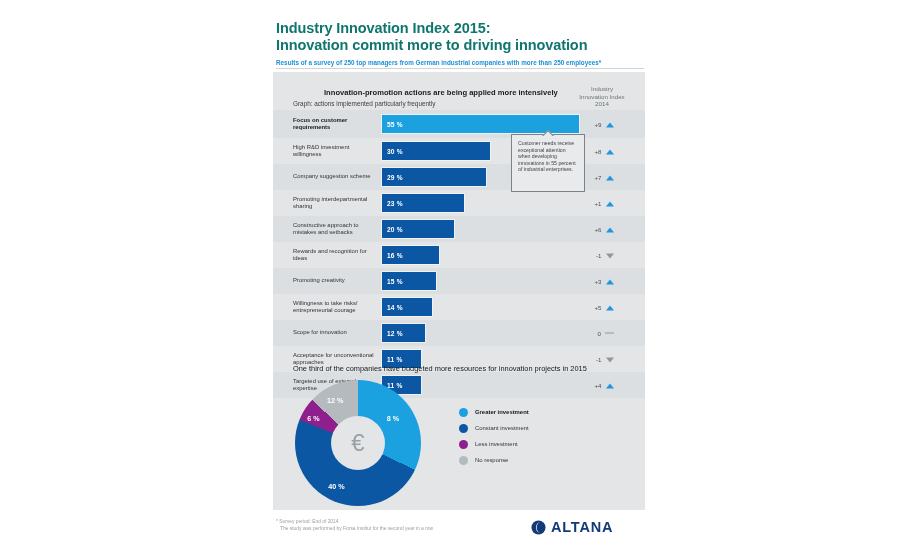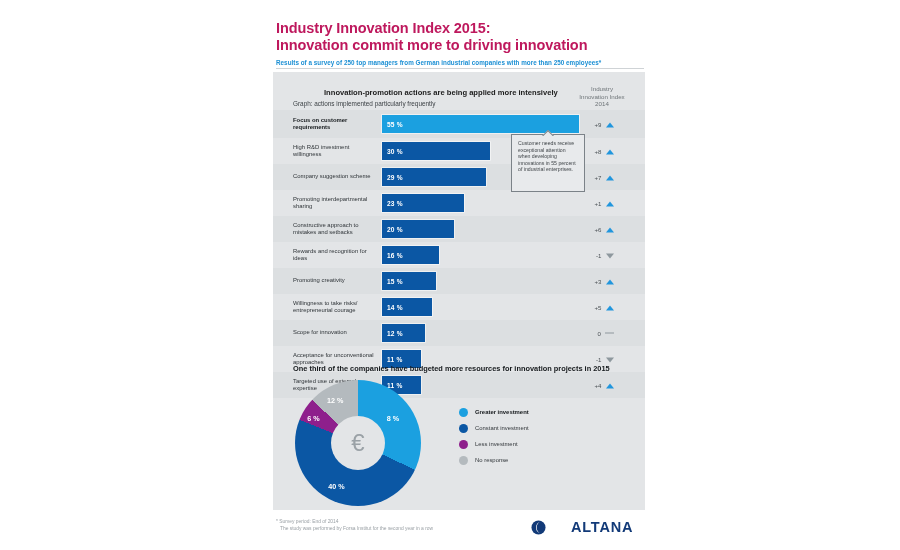--- a/index.html
+++ b/index.html
@@ -6,21 +6,21 @@
   html, body {
     width: 900px; height: 550px;
     background: #ffffff;
     font-family: "Liberation Sans", sans-serif;
     overflow: hidden;
   }
   #root { position: relative; width: 900px; height: 550px; background: #ffffff; }
 
   
   .header { position: absolute; left: 276px; top: 20px; width: 380px; }
-  .title-line { color: #be185d; font-weight: bold; font-size: 14.5px; line-height: 16.5px;
+  .title-line { color: #0f766e; font-weight: bold; font-size: 14.5px; line-height: 16.5px;
                 letter-spacing: -0.1px; }
   .subtitle { margin-top: 6px; color: #1b8fd4; font-weight: bold; font-size: 6.3px;
               line-height: 8px; letter-spacing: 0.03px; }
   .hrule { position: absolute; left: 276px; top: 68px; width: 368px; height: 1px;
            background: #cfd3d6; }
 
   
   .panel { position: absolute; left: 273px; top: 72px; width: 372px; height: 438px;
            background: #e3e5e7; }
 
@@ -63,41 +63,41 @@
   .callout-txt { padding: 5px 5px 0 6px; font-size: 5.2px; line-height: 6.6px; color: #41464a; }
   .callout-tip { position: absolute; left: 30px; top: -6px; width: 13px; height: 7px;
                  overflow: hidden; }
   .callout-tip::before { content: ""; position: absolute; left: 1px; top: 3px;
                          width: 9px; height: 9px; background: #e8eaec;
                          border-left: 1px solid #7b8288; border-top: 1px solid #7b8288;
                          transform: rotate(45deg); }
 
   
   .donut-head { position: absolute; left: 20px; top: 292px; font-size: 7.4px;
-                font-weight: bold; color: #15191c; }
+                font-weight: normal; color: #15191c; }
   .donut-wrap { position: absolute; left: 22px; top: 308px; width: 136px; height: 122px; }
   .donut { position: absolute; left: 0; top: 0; width: 126px; height: 126px;
            border-radius: 50%; }
   .donut-hole { position: absolute; left: 36px; top: 36px; width: 54px; height: 54px;
                 border-radius: 50%; background: #e3e5e7;
                 display: flex; align-items: center; justify-content: center;
                 font-size: 24px; color: #9aa1a6; font-weight: normal; }
   .slice-lab { position: absolute; color: #ffffff; font-size: 7.2px; font-weight: bold;
                white-space: nowrap; }
 
   .legend { position: absolute; left: 186px; top: 332px; }
   .leg-item { display: flex; align-items: center; height: 16px; }
   .leg-dot { width: 9px; height: 9px; border-radius: 50%; margin-right: 7px; flex: none; }
   .leg-txt { font-size: 5.9px; color: #32373b; }
   .leg-item.first .leg-txt { font-weight: bold; color: #15191c; }
 
   
   .footnote { position: absolute; left: 276px; top: 519px; font-size: 4.9px;
               color: #9aa0a5; line-height: 6.6px; }
-  .logo { position: absolute; left: 531px; top: 519px; display: flex; align-items: center; gap: 20px; }
+  .logo { position: absolute; left: 531px; top: 519px; display: flex; align-items: center; }
   .logo-mark { width: 15px; height: 15px; margin-right: 5px; }
   .logo-txt { font-size: 14.5px; font-weight: bold; color: #123a78; letter-spacing: 0.8px; }
 </style>
 </head>
 <body>
 
 <div id="root">
 
   <div class="header">
     <div class="title-line">Industry Innovation Index 2015:</div>

